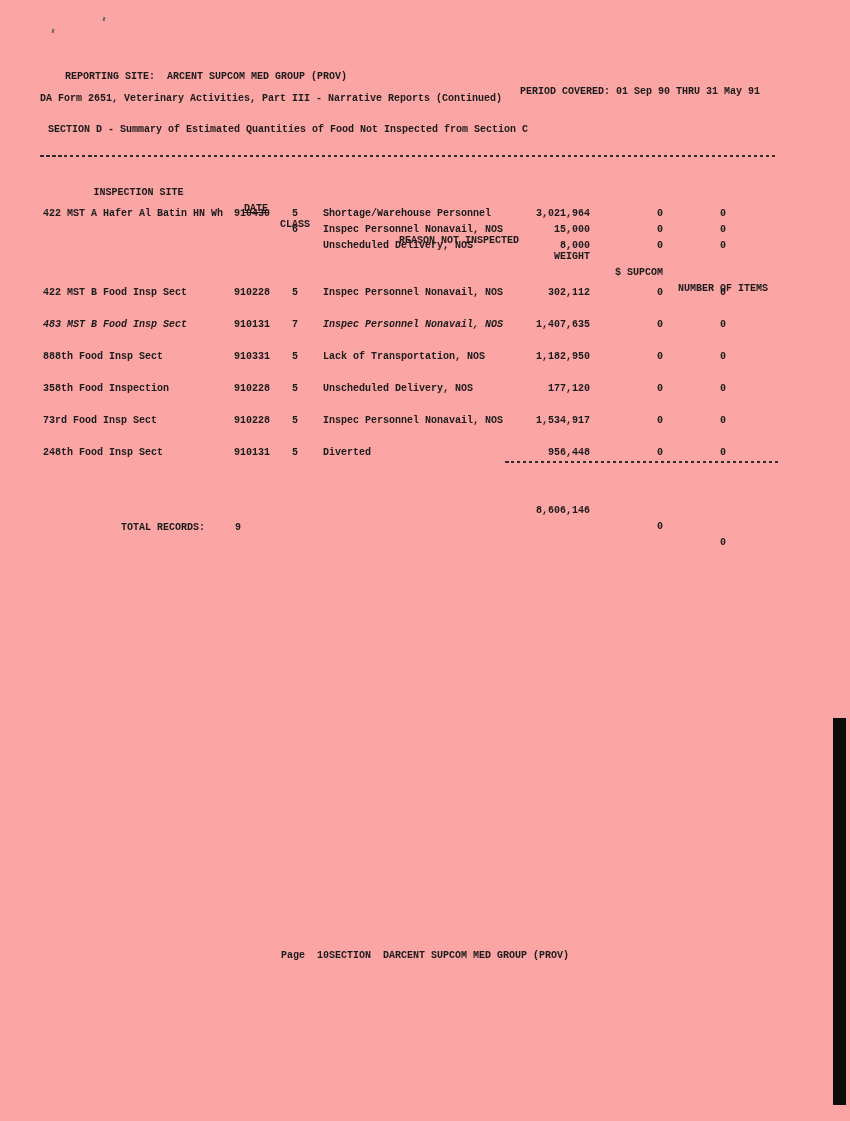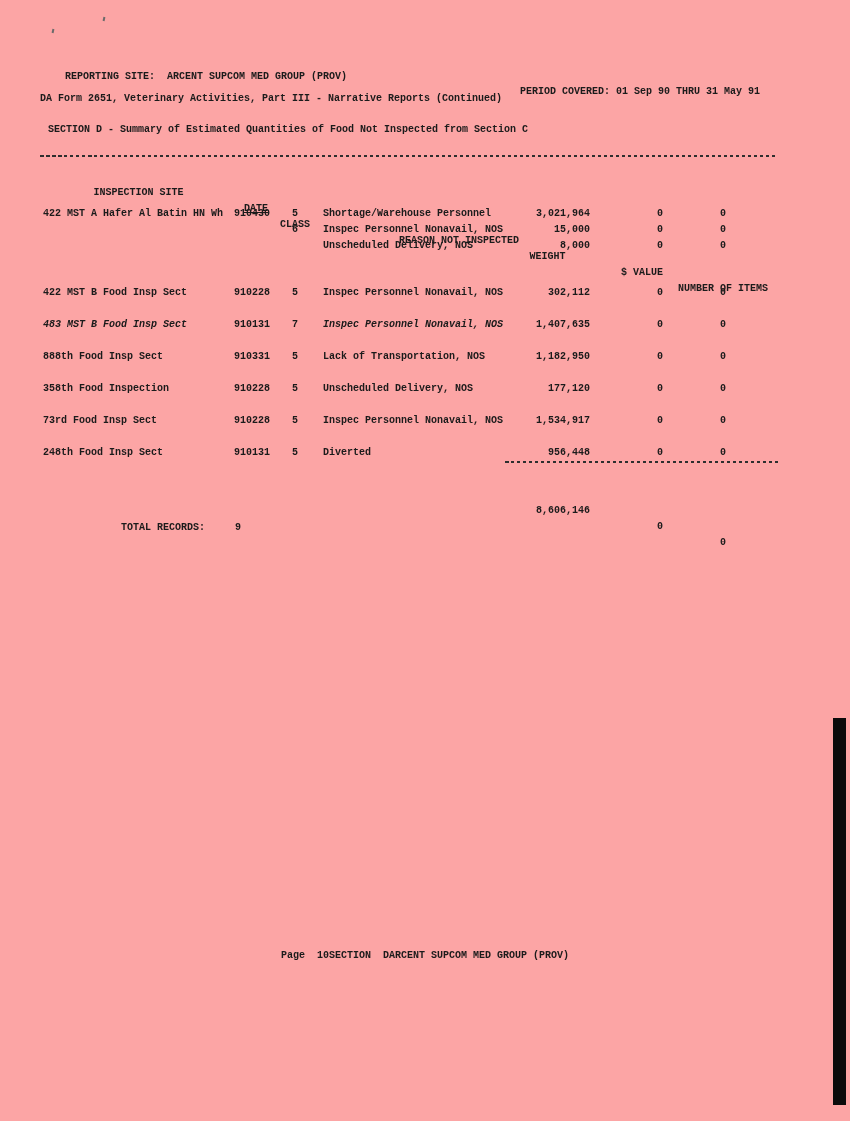--- a/index.html
+++ b/index.html
@@ -20,21 +20,21 @@
   .cell{position:absolute;white-space:pre;line-height:16px;}
   .c-site  {left:43px;  width:191px;}
   .c-date  {left:234px; width:44px;}
   .c-class {left:278px; width:34px; text-align:center;}
   .c-reason{left:323px; width:196px;}
   .c-weight{left:505px; width:85px; text-align:right;}
   .c-value {left:595px; width:68px; text-align:right;}
   .c-items {left:673px; width:100px;text-align:center;}
   .th.c-site{text-align:center;}
   .th.c-reason{text-align:right;}
-  .th.c-weight{text-align:center;}
+  .th.c-weight{}
   .th.c-date{text-align:center;text-decoration:underline;}
   .group{margin-bottom:16px;}
   .group:first-child{margin-bottom:31px;}
   .group.italic .c-site,.group.italic .c-reason{font-style:italic;}
   .footer{display:flex;justify-content:center;}
   .blackbar{position:absolute;left:833px;top:718px;width:13px;height:387px;background:#0b0b0b;}
   .speck{position:absolute;width:2px;height:4px;background:#6a6a6a;transform:rotate(12deg);}
   .s1{top:29px;left:52px;}
   .s2{top:17px;left:103px;}
 </style>
@@ -55,21 +55,21 @@
   <div class="abs" style="top:122px;left:48px">SECTION D - Summary of Estimated Quantities of Food Not Inspected from Section C</div>
 
   <div class="dashed" style="top:155px;left:40px;width:738px"></div>
 
   <div class="abs trow" style="top:169px;left:0;width:850px">
     <span class="cell th c-site">INSPECTION SITE</span>
     <span class="cell th c-date">DATE</span>
     <span class="cell th c-class">CLASS</span>
     <span class="cell th c-reason">REASON NOT INSPECTED</span>
     <span class="cell th c-weight">WEIGHT</span>
-    <span class="cell th c-value">$ VALUE</span>
+    <span class="cell th c-value">$ SUPCOM</span>
     <span class="cell th c-items">NUMBER OF ITEMS</span>
   </div>
 
   <div class="abs" style="top:206px;left:0;width:688px;white-space:normal" id="table-body">
       <div class="group">
         <div class="trow">
           <span class="cell c-site">422 MST A Hafer Al Batin HN Wh</span>
           <span class="cell c-date">910430</span>
           <span class="cell c-class">5</span>
           <span class="cell c-reason">Shortage/Warehouse Personnel</span>

